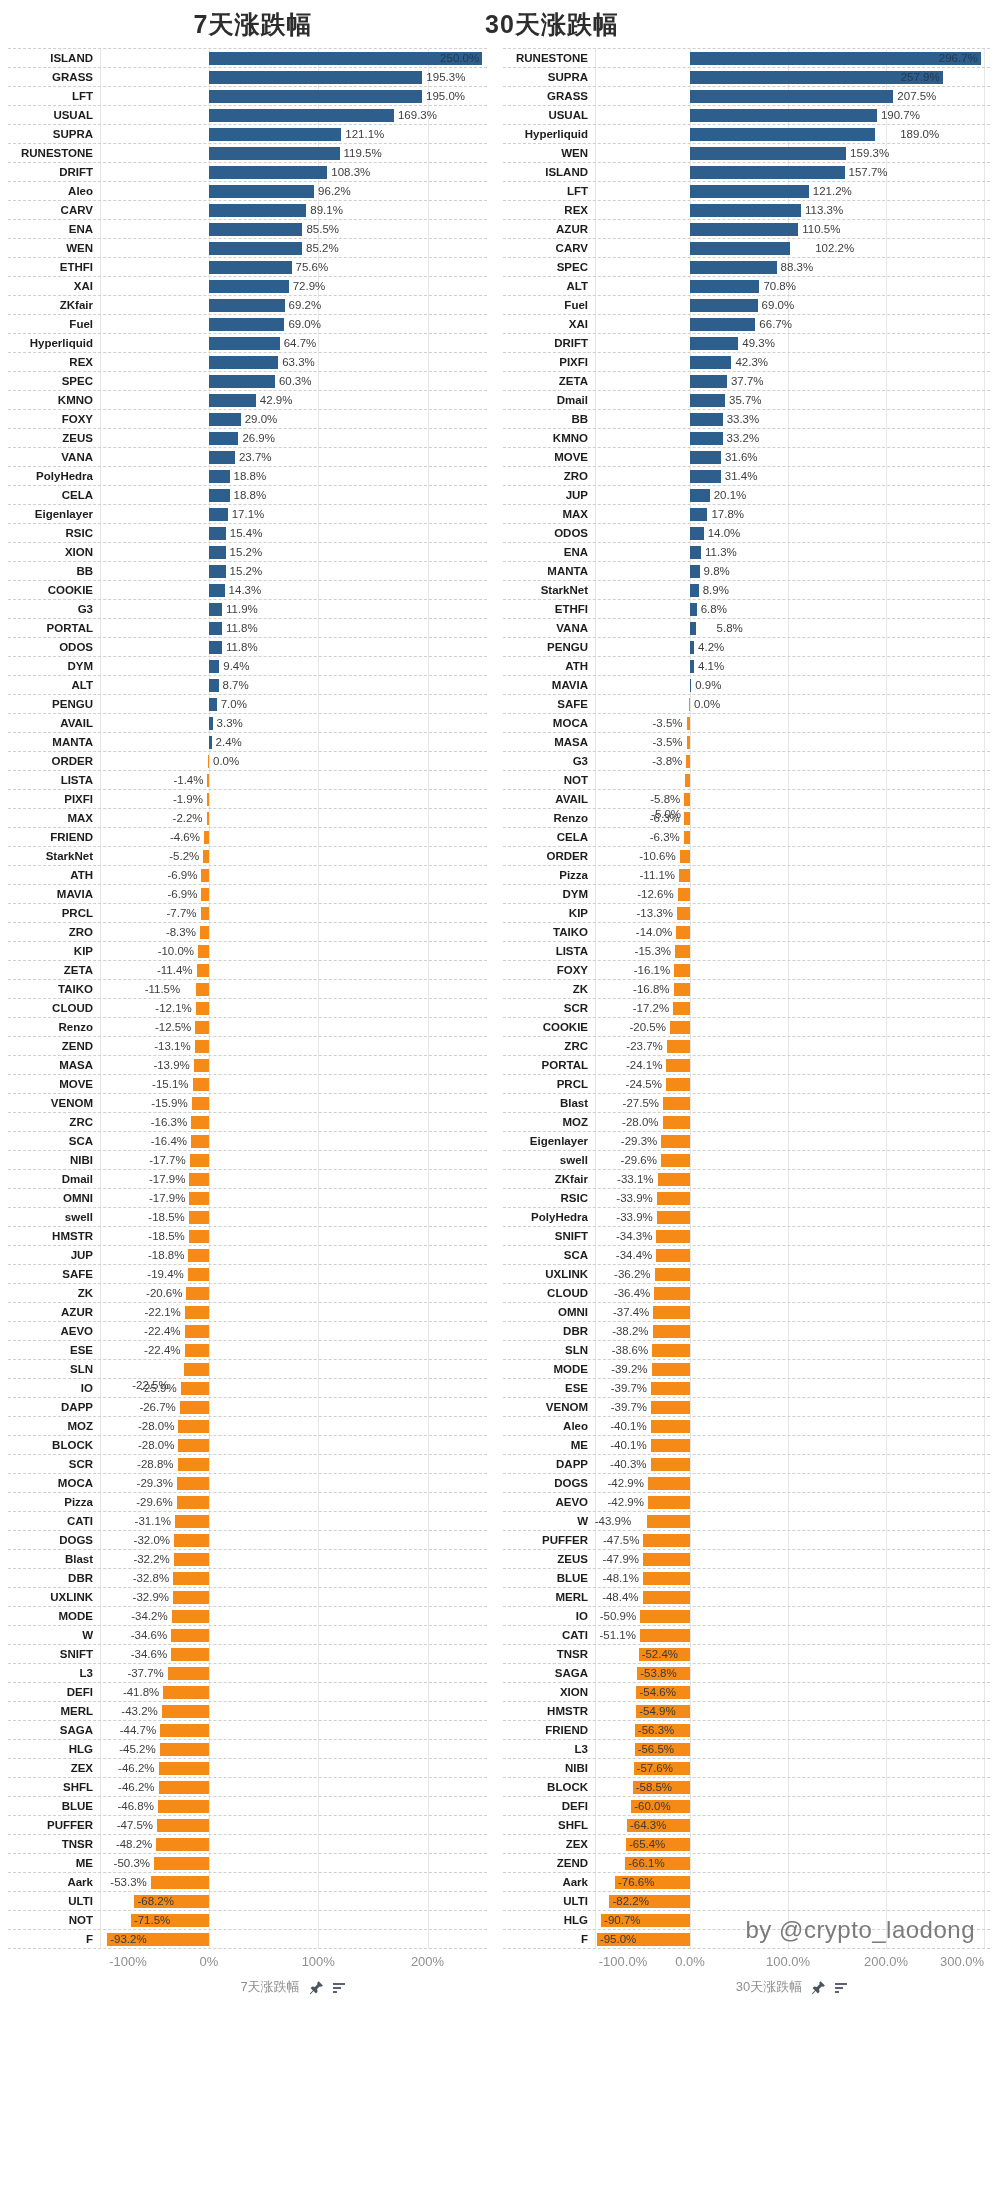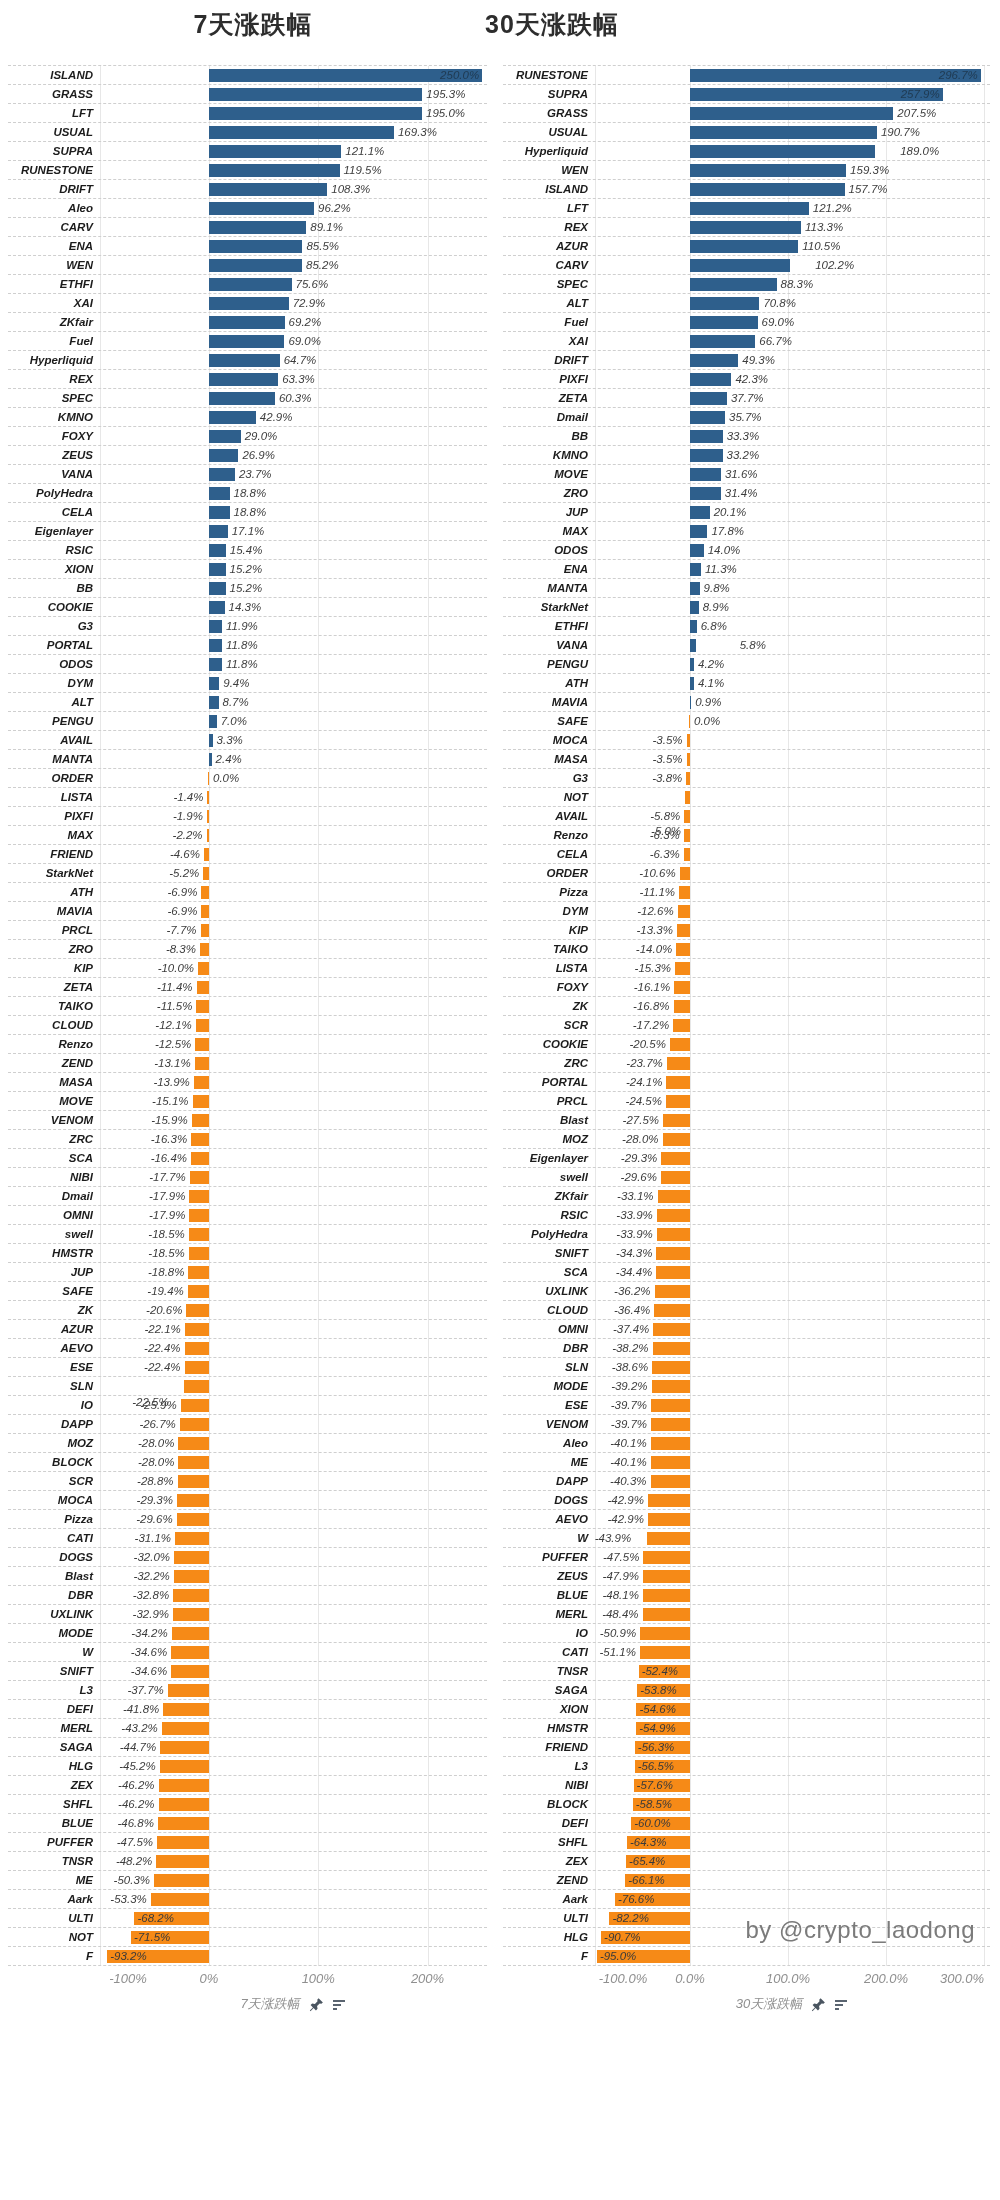--- a/index.html
+++ b/index.html
@@ -2,21 +2,21 @@
 <html><head>
 <meta charset="utf-8">
 <style>
   html,body{margin:0;padding:0;background:#fff;}
   #canvas{position:relative;width:1000px;height:2200px;background:#ffffff;overflow:hidden;
           font-family:"Liberation Sans","DejaVu Sans",sans-serif;}
   .chart-title{position:absolute;top:8px;width:280px;text-align:center;
                font-size:25px;font-weight:bold;color:#2d2d2d;letter-spacing:1px;}
   #title-0{left:113px;}
   #title-1{left:412px;}
-  .chart{position:absolute;top:65px;font-style:italic;}
+  .chart{position:absolute;top:48px;}
   #chart-0{left:8px;width:479px;}
   #chart-1{left:503px;width:487px;}
   .rows{position:relative;height:1900px;border-top:1px dashed #cfcfcf;}
   .row{position:relative;height:19px;border-bottom:1px dashed #cfcfcf;box-sizing:border-box;}
   .cat{position:absolute;left:0;top:0;height:19px;line-height:18px;text-align:right;
        font-size:11.5px;font-weight:bold;color:#1c1c1c;box-sizing:border-box;padding-right:7px;
        white-space:nowrap;overflow:hidden;}
   .bar{position:absolute;top:3px;height:13px;z-index:2;}
   .val{position:absolute;top:0;height:19px;line-height:19px;font-size:11.5px;color:#3d3d3d;
        white-space:nowrap;z-index:3;}
@@ -285,21 +285,21 @@
           <div class="val" style="width: 60px; left: 126.075px; text-align: right;">-10.0%</div>
         </div>
         <div class="row">
           <div class="cat" style="width: 92px;">ZETA</div>
           <div class="bar" style="width: 12.4545px; background: rgb(246, 138, 23); left: 188.546px;"></div>
           <div class="val" style="width: 60px; left: 124.546px; text-align: right;">-11.4%</div>
         </div>
         <div class="row">
           <div class="cat" style="width: 92px;">TAIKO</div>
           <div class="bar" style="width: 12.5638px; background: rgb(246, 138, 23); left: 188.436px;"></div>
-          <div class="val" style="width: 60px; left: 124.436px; text-align: right;">-11.5%</div>
+          <div class="val" style="width: 60px; left: 124.436px; text-align: center;">-11.5%</div>
         </div>
         <div class="row">
           <div class="cat" style="width: 92px;">CLOUD</div>
           <div class="bar" style="width: 13.2193px; background: rgb(246, 138, 23); left: 187.781px;"></div>
           <div class="val" style="width: 60px; left: 123.781px; text-align: right;">-12.1%</div>
         </div>
         <div class="row">
           <div class="cat" style="width: 92px;">Renzo</div>
           <div class="bar" style="width: 13.6562px; background: rgb(246, 138, 23); left: 187.344px;"></div>
           <div class="val" style="width: 60px; left: 123.344px; text-align: right;">-12.5%</div>
@@ -721,21 +721,21 @@
           <div class="val" style="width: 60px; left: 199.722px; text-align: left;">8.9%</div>
         </div>
         <div class="row">
           <div class="cat" style="width: 92px;">ETHFI</div>
           <div class="bar" style="width: 6.664px; background: rgb(46, 95, 140); left: 187px;"></div>
           <div class="val" style="width: 60px; left: 197.664px; text-align: left;">6.8%</div>
         </div>
         <div class="row">
           <div class="cat" style="width: 92px;">VANA</div>
           <div class="bar" style="width: 5.684px; background: rgb(46, 95, 140); left: 187px;"></div>
-          <div class="val" style="width: 60px; left: 196.684px; text-align: left; margin-left: 40px;">5.8%</div>
+          <div class="val" style="width: 60px; left: 196.684px; text-align: center;">5.8%</div>
         </div>
         <div class="row">
           <div class="cat" style="width: 92px;">PENGU</div>
           <div class="bar" style="width: 4.116px; background: rgb(46, 95, 140); left: 187px;"></div>
           <div class="val" style="width: 60px; left: 195.116px; text-align: left;">4.2%</div>
         </div>
         <div class="row">
           <div class="cat" style="width: 92px;">ATH</div>
           <div class="bar" style="width: 4.018px; background: rgb(46, 95, 140); left: 187px;"></div>
           <div class="val" style="width: 60px; left: 195.018px; text-align: left;">4.1%</div>

